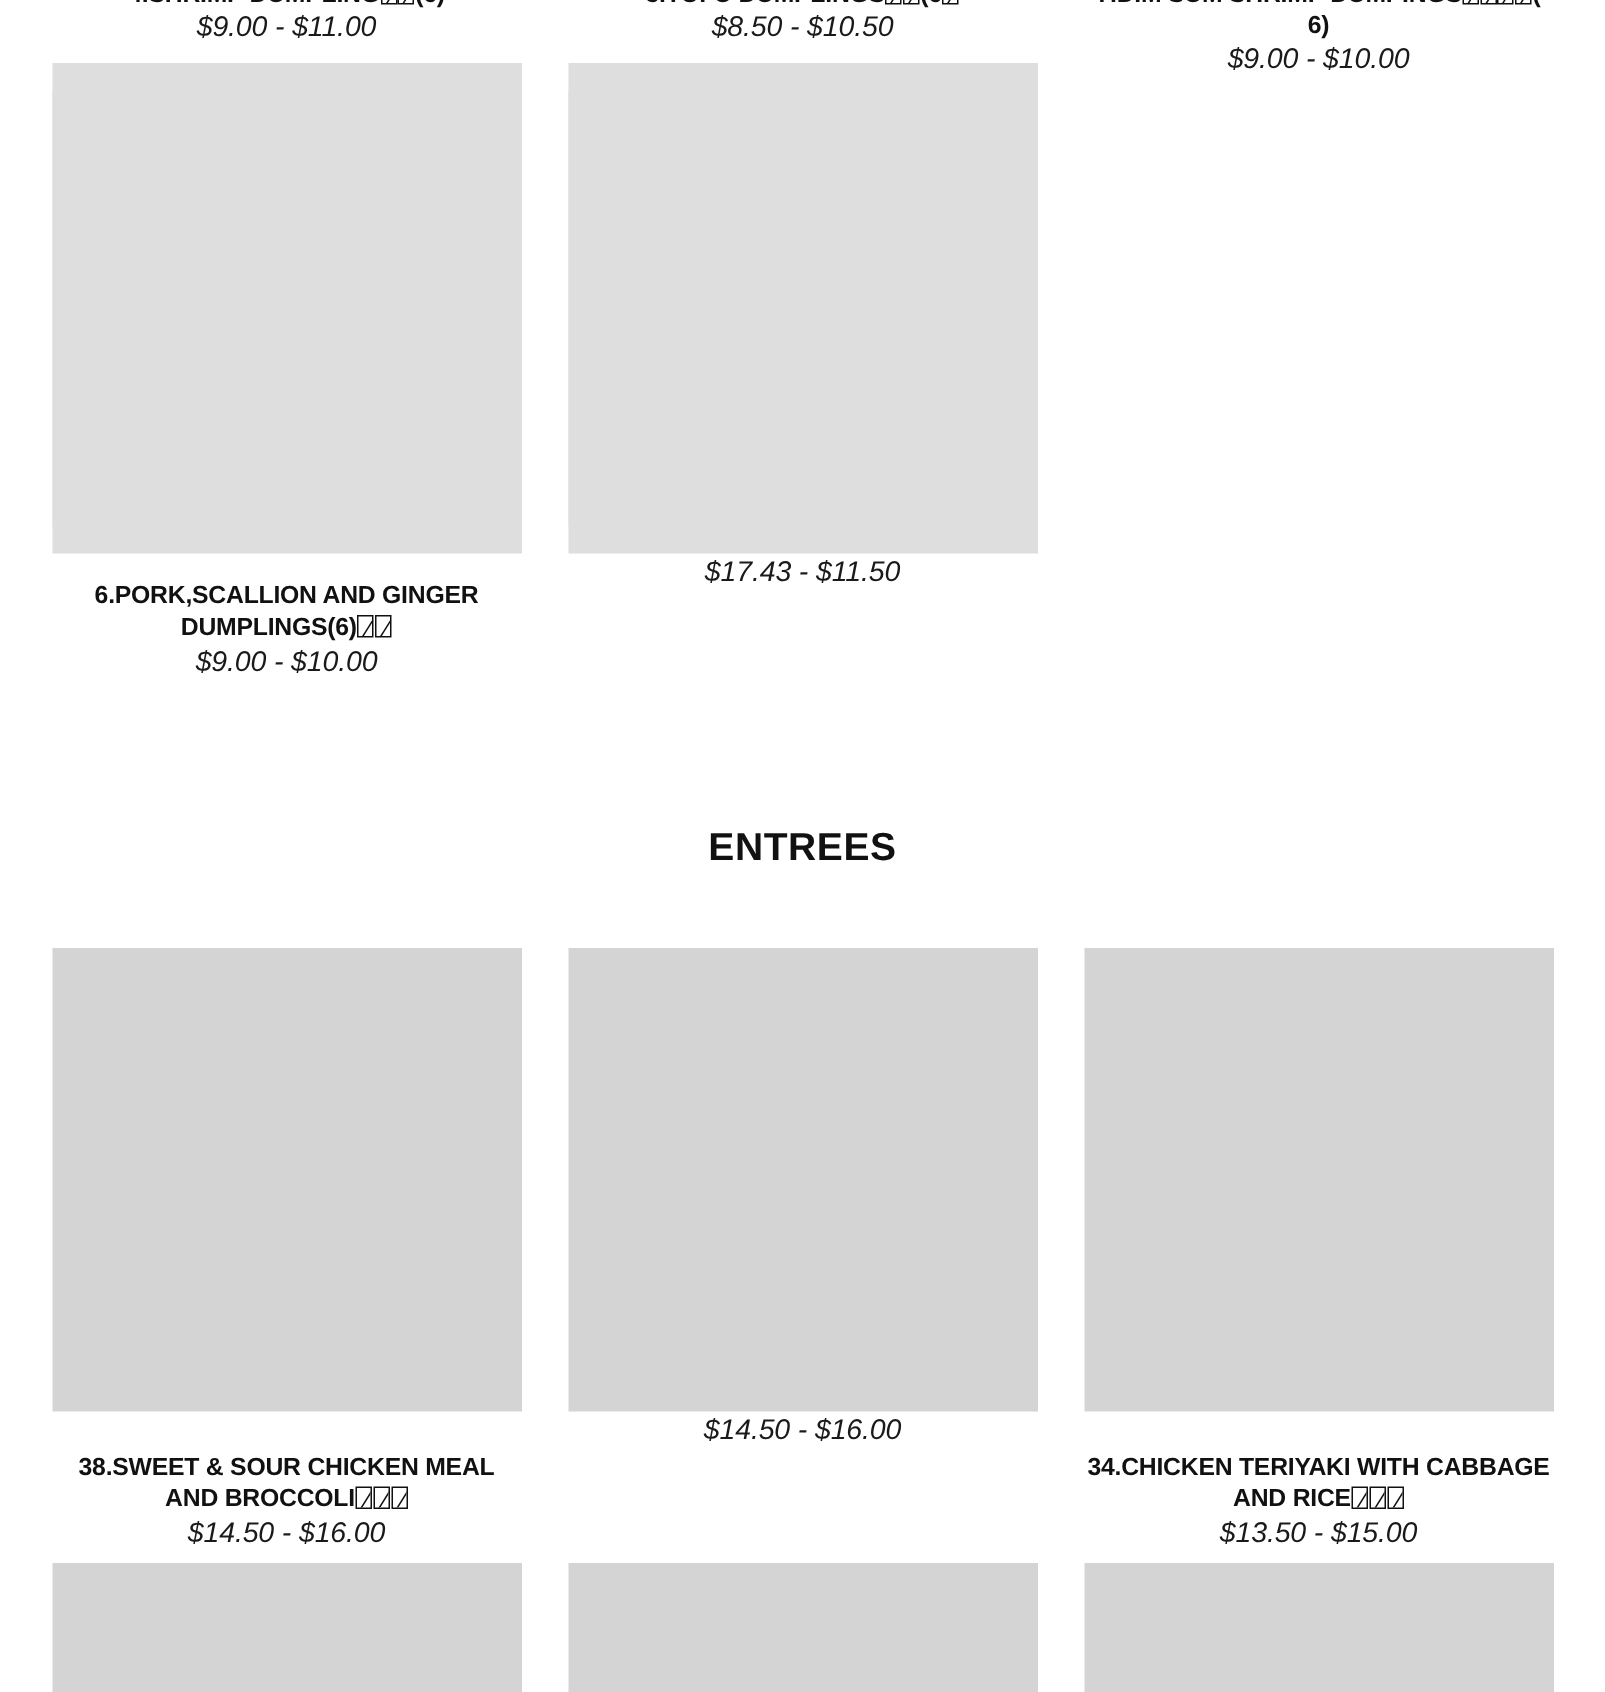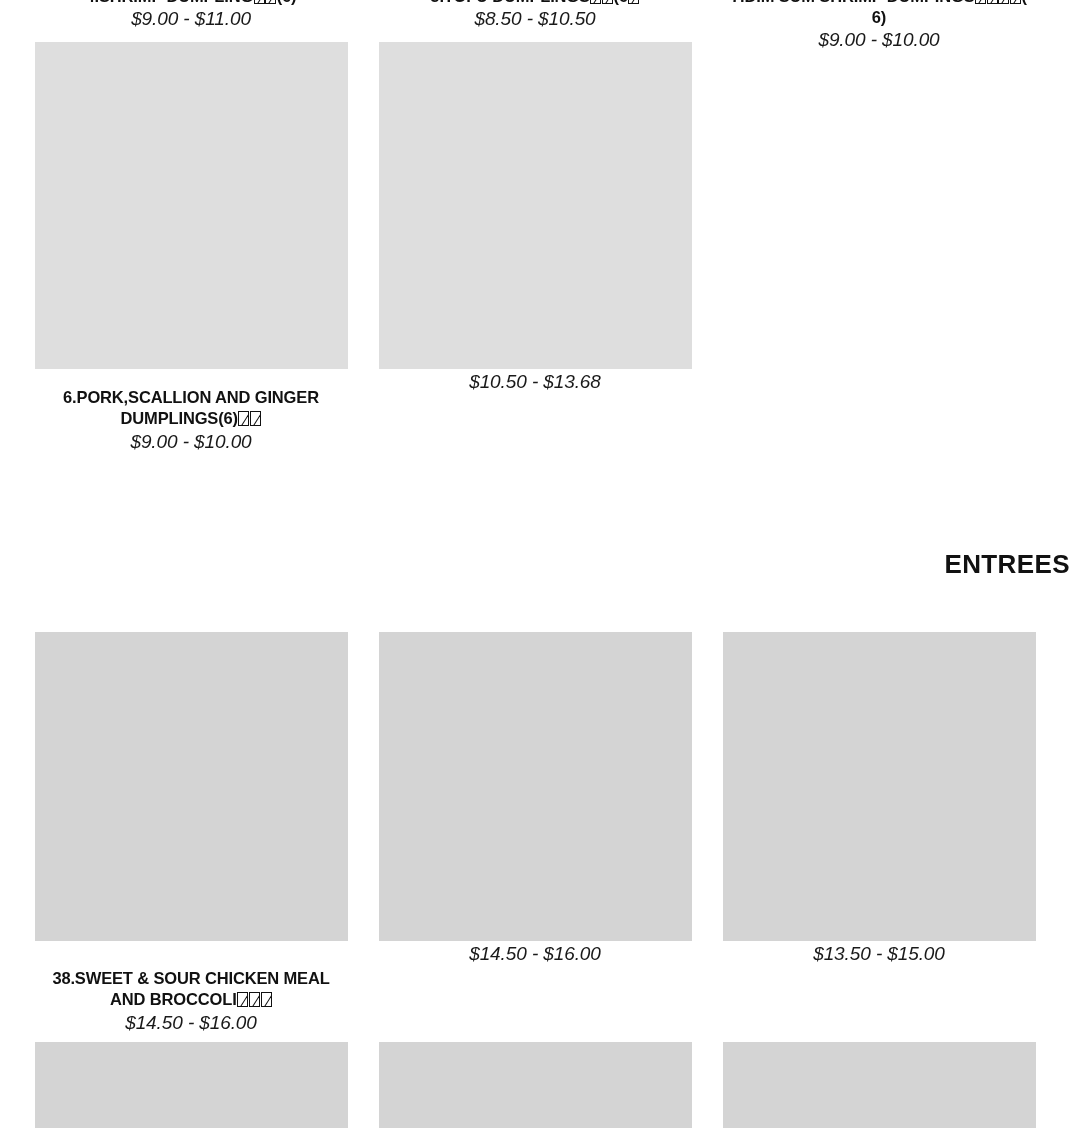--- a/index.html
+++ b/index.html
@@ -109,21 +109,21 @@
   }
   .row-two .card-title { margin-top: 18px; }
   .row-two .card-price { margin-top: 3px; }
 
   
   .section-heading {
     position: absolute;
     top: 549px;
     left: 0;
     width: 1070px;
-    text-align: right;
+    text-align: center;
     font-size: 26px;
     font-weight: 700;
     letter-spacing: 0.4px;
     color: #111111;
     text-transform: uppercase;
   }
 
   
   .row-entrees {
     position: absolute;
@@ -182,21 +182,21 @@
       <div class="card">
         <div class="card-media"></div>
         <div class="card-title">
           <span>6.PORK,SCALLION AND GINGER DUMPLINGS(6)</span><span class="tofu"></span><span class="tofu"></span>
         </div>
         <div class="card-price">$9.00 - $10.00</div>
       </div>
 
       <div class="card">
         <div class="card-media"></div>
-        <div class="card-price">$10.50 - $13.68</div>
+        <div class="card-price">$17.43 - $11.50</div>
       </div>
 
       <div class="card"></div>
 
     </div>
   </div>
 
   <div class="section-heading">ENTREES</div>
 
   <div class="row-entrees">
@@ -210,20 +210,23 @@
         <div class="card-price">$14.50 - $16.00</div>
       </div>
 
       <div class="card">
         <div class="card-media entree"></div>
         <div class="card-price">$14.50 - $16.00</div>
       </div>
 
       <div class="card">
         <div class="card-media entree"></div>
+        <div class="card-title">
+          <span>34.CHICKEN TERIYAKI WITH CABBAGE AND RICE</span><span class="tofu"></span><span class="tofu"></span><span class="tofu"></span>
+        </div>
         <div class="card-price">$13.50 - $15.00</div>
       </div>
 
     </div>
   </div>
 
   <div class="row-entrees-2">
     <div class="grid">
       <div class="card">
         <div class="card-media entree"></div>

